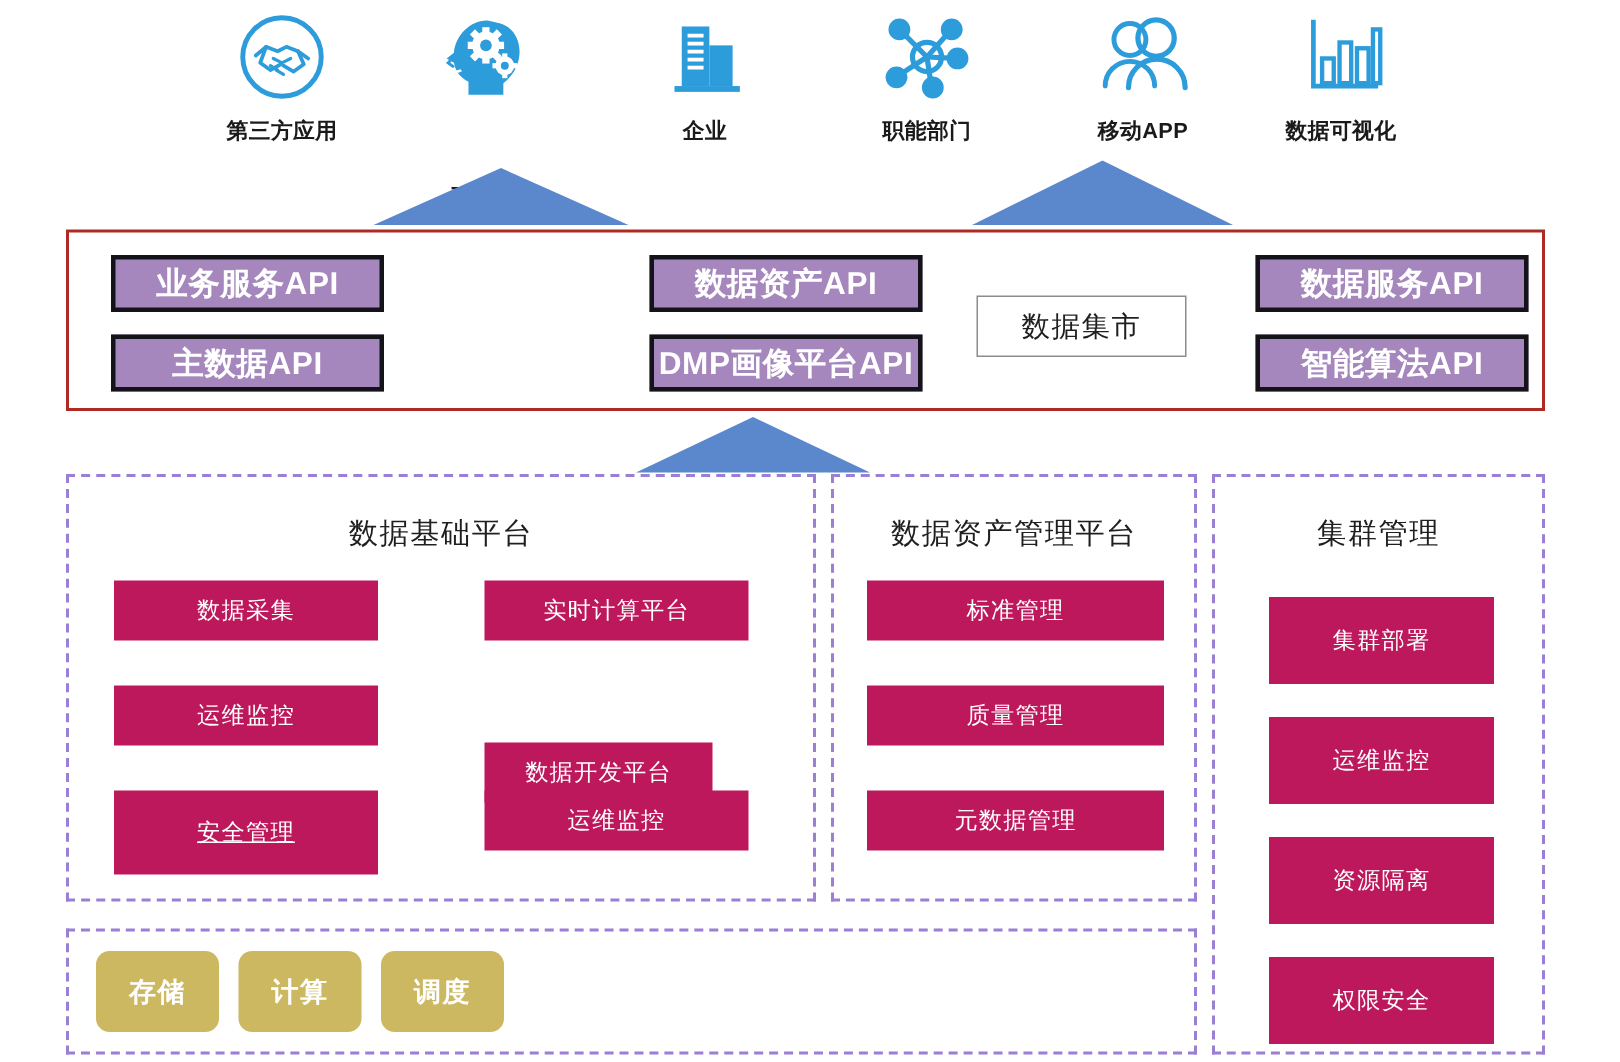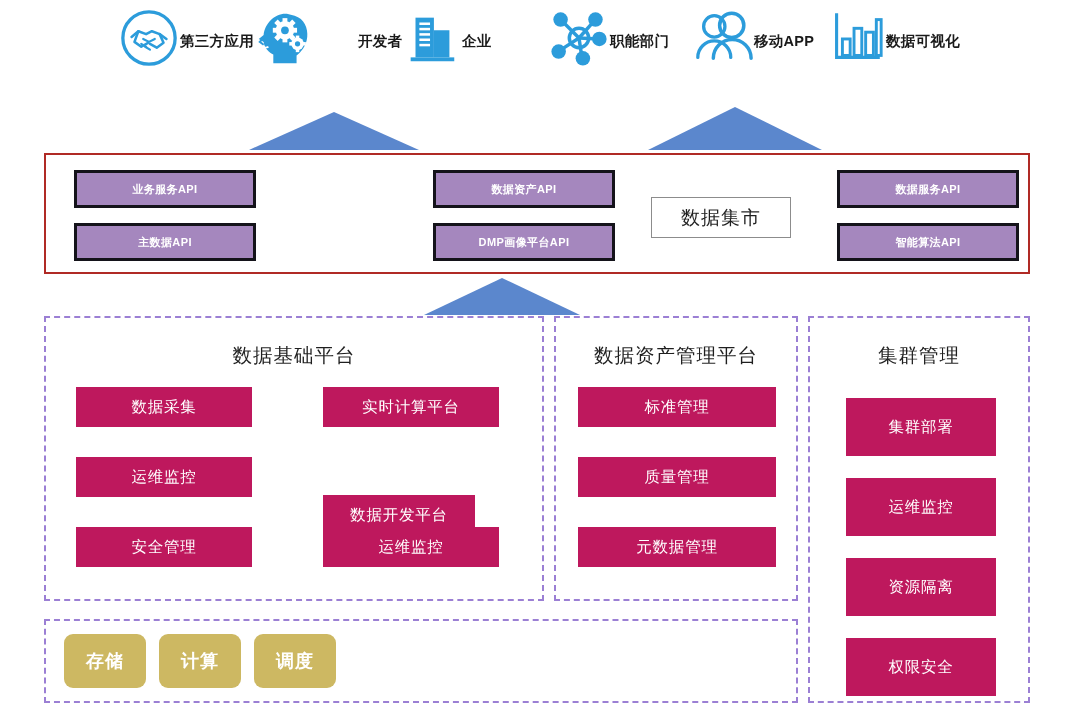--- a/index.html
+++ b/index.html
@@ -25,21 +25,21 @@
     left: 0;
     top: 0;
     width: 1080px;
     height: 112px;
   }
   .consumer {
     position: absolute;
     width: 140px;
     top: 4px;
     display: flex;
-    flex-direction: row;
+    flex-direction: column;
     align-items: center;
   }
   .consumer-icon {
     height: 68px;
     display: flex;
     align-items: center;
     justify-content: center;
   }
   .consumer-label {
     margin-top: 6px;
@@ -73,21 +73,21 @@
   }
   .api-box {
     position: absolute;
     background: #A587BE;
     border: 3px solid #14131A;
     box-sizing: border-box;
     display: flex;
     align-items: center;
     justify-content: center;
     color: #ffffff;
-    font-size: 11px;
+    font-size: 21px;
     font-weight: bold;
     letter-spacing: .4px;
     white-space: nowrap;
   }
   #mart-box {
     position: absolute;
     background: #ffffff;
     border: 1px solid #8c8c8c;
     box-sizing: border-box;
     display: flex;
@@ -287,21 +287,21 @@
     <div id="mart-box" style="left: 605px; top: 42px; width: 140px; height: 41px;">数据集市</div>
   </div>
 
   <div id="panels">
       <div class="panel" style="left: 44px; top: 316px; width: 500px; height: 285px;">
         <div class="panel-title">数据基础平台</div>
         <div class="tile" style="left: 30px; top: 69px; width: 176px; height: 40px;">数据采集</div>
         <div class="tile" style="left: 277px; top: 69px; width: 176px; height: 40px;">实时计算平台</div>
         <div class="tile" style="left: 30px; top: 139px; width: 176px; height: 40px;">运维监控</div>
         <div class="tile" style="left: 277px; top: 139px; width: 152px; height: 40px; margin-top: 38px;">数据开发平台</div>
-        <div class="tile" style="left: 30px; top: 209px; width: 176px; height: 40px;">安全管理</div>
+        <div class="tile" style="left: 30px; top: 209px; width: 176px; height: 56px; text-decoration: underline;">安全管理</div>
         <div class="tile" style="left: 277px; top: 209px; width: 176px; height: 40px;">运维监控</div>
       </div>
       <div class="panel" style="left: 554px; top: 316px; width: 244px; height: 285px;">
         <div class="panel-title">数据资产管理平台</div>
         <div class="tile" style="left: 22px; top: 69px; width: 198px; height: 40px;">标准管理</div>
         <div class="tile" style="left: 22px; top: 139px; width: 198px; height: 40px;">质量管理</div>
         <div class="tile" style="left: 22px; top: 209px; width: 198px; height: 40px;">元数据管理</div>
       </div>
     </div>
 

